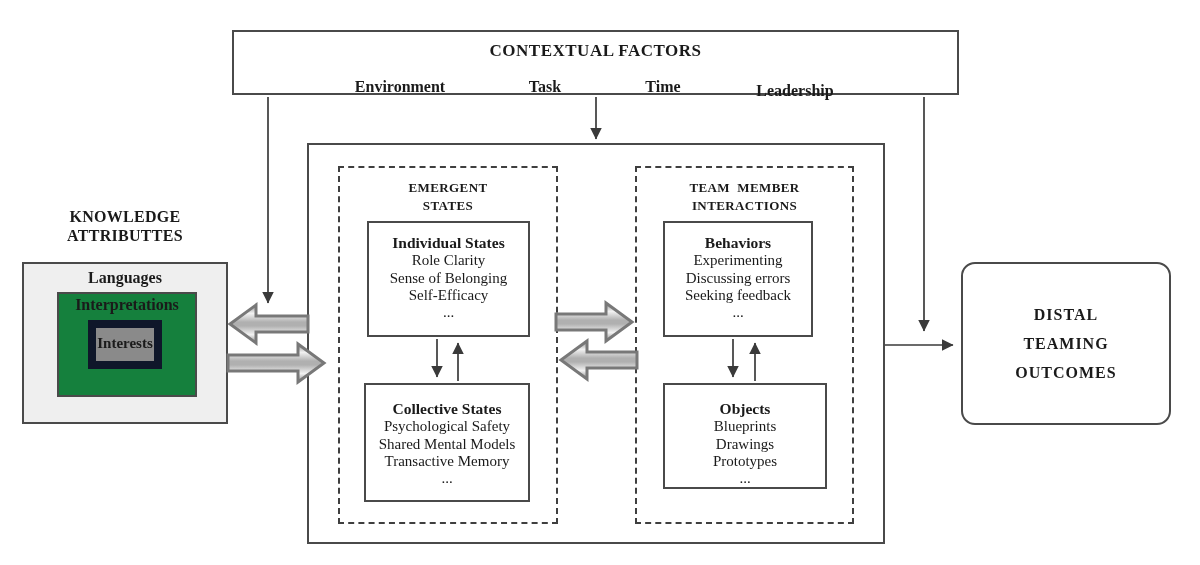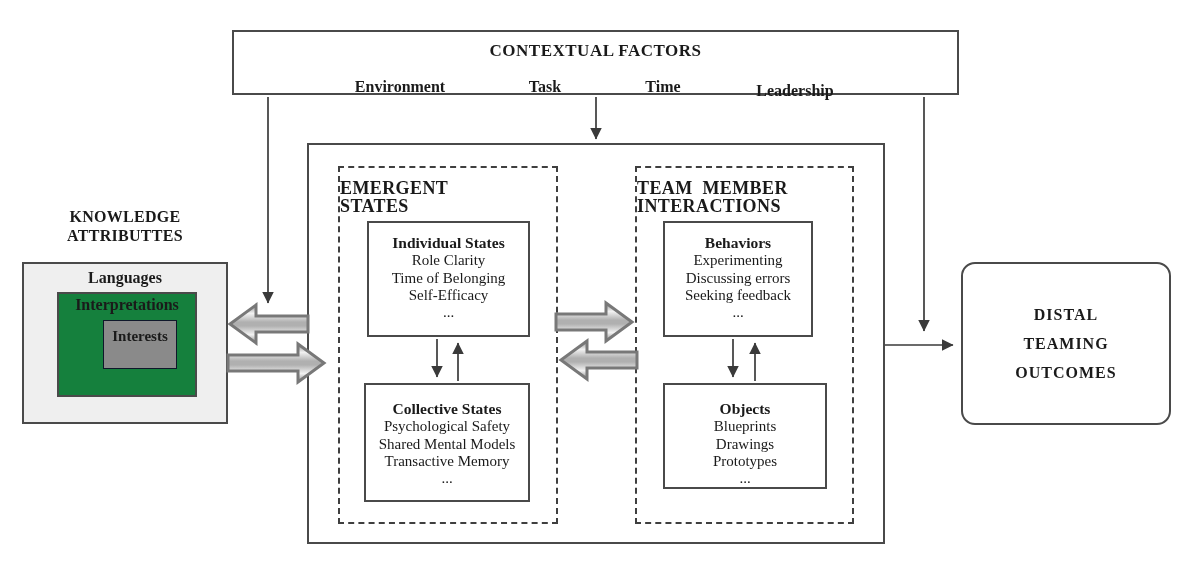--- a/index.html
+++ b/index.html
@@ -14,25 +14,25 @@
   .ws-pre{white-space:pre;}
 
   
   .ctx-title{padding-top:9px;font-weight:bold;font-size:17px;letter-spacing:.5px;text-align:center;}
   .factor{position:absolute;transform:translateX(-50%);font-weight:bold;font-size:16px;}
 
   
   .kn-title{font-weight:bold;font-size:16px;line-height:19px;letter-spacing:.3px;text-align:center;}
   .kn-outer{background:#efefef;}
   .kn-mid{background:#15803d;}
-  .kn-in{background:#8a8a8a;border:1px solid #0f172a;margin-left:15px;}
+  .kn-in{background:#8a8a8a;border:8px solid #0f172a;}
   .kn-label{font-weight:bold;font-size:16px;text-align:center;}
 
   
-  .panel-title{padding-top:11px;font-weight:bold;font-size:18px;line-height:18px;letter-spacing:.4px;}
+  .panel-title{padding-top:11px;font-weight:bold;font-size:13px;line-height:18px;letter-spacing:.4px;text-align:center;}
 
   
   .inner-title{font-weight:bold;font-size:15.5px;padding-top:11px;}
   .inner-title.pt-lg{padding-top:15px;}
   .inner-item{font-size:15px;line-height:17.5px;}
   .inner-item:first-of-type{margin-top:8px;}
   .dots{line-height:15px;}
 
   
   .distal{padding-top:36px;font-weight:bold;font-size:16px;line-height:29px;letter-spacing:1px;text-align:center;border-radius:14px;}
@@ -79,21 +79,21 @@
   <div class="abs dashed" style="left:635px;top:166px;width:219px;height:358px;">
     <div class="panel-title">
       <div class="ws-pre">TEAM  MEMBER</div>
       <div>INTERACTIONS</div>
     </div>
   </div>
 
   <div class="abs box center" style="left:367px;top:221px;width:163px;height:116px;">
     <div class="inner-title">Individual States</div>
     <div class="inner-item">Role Clarity</div>
-    <div class="inner-item">Time of Belonging</div>
+    <div class="inner-item">Sense of Belonging</div>
     <div class="inner-item">Self-Efficacy</div>
     <div class="inner-item dots">...</div>
   </div>
 
   <div class="abs box center" style="left:364px;top:383px;width:166px;height:119px;">
     <div class="inner-title pt-lg">Collective States</div>
     <div class="inner-item">Psychological Safety</div>
     <div class="inner-item">Shared Mental Models</div>
     <div class="inner-item">Transactive Memory</div>
     <div class="inner-item dots">...</div>

